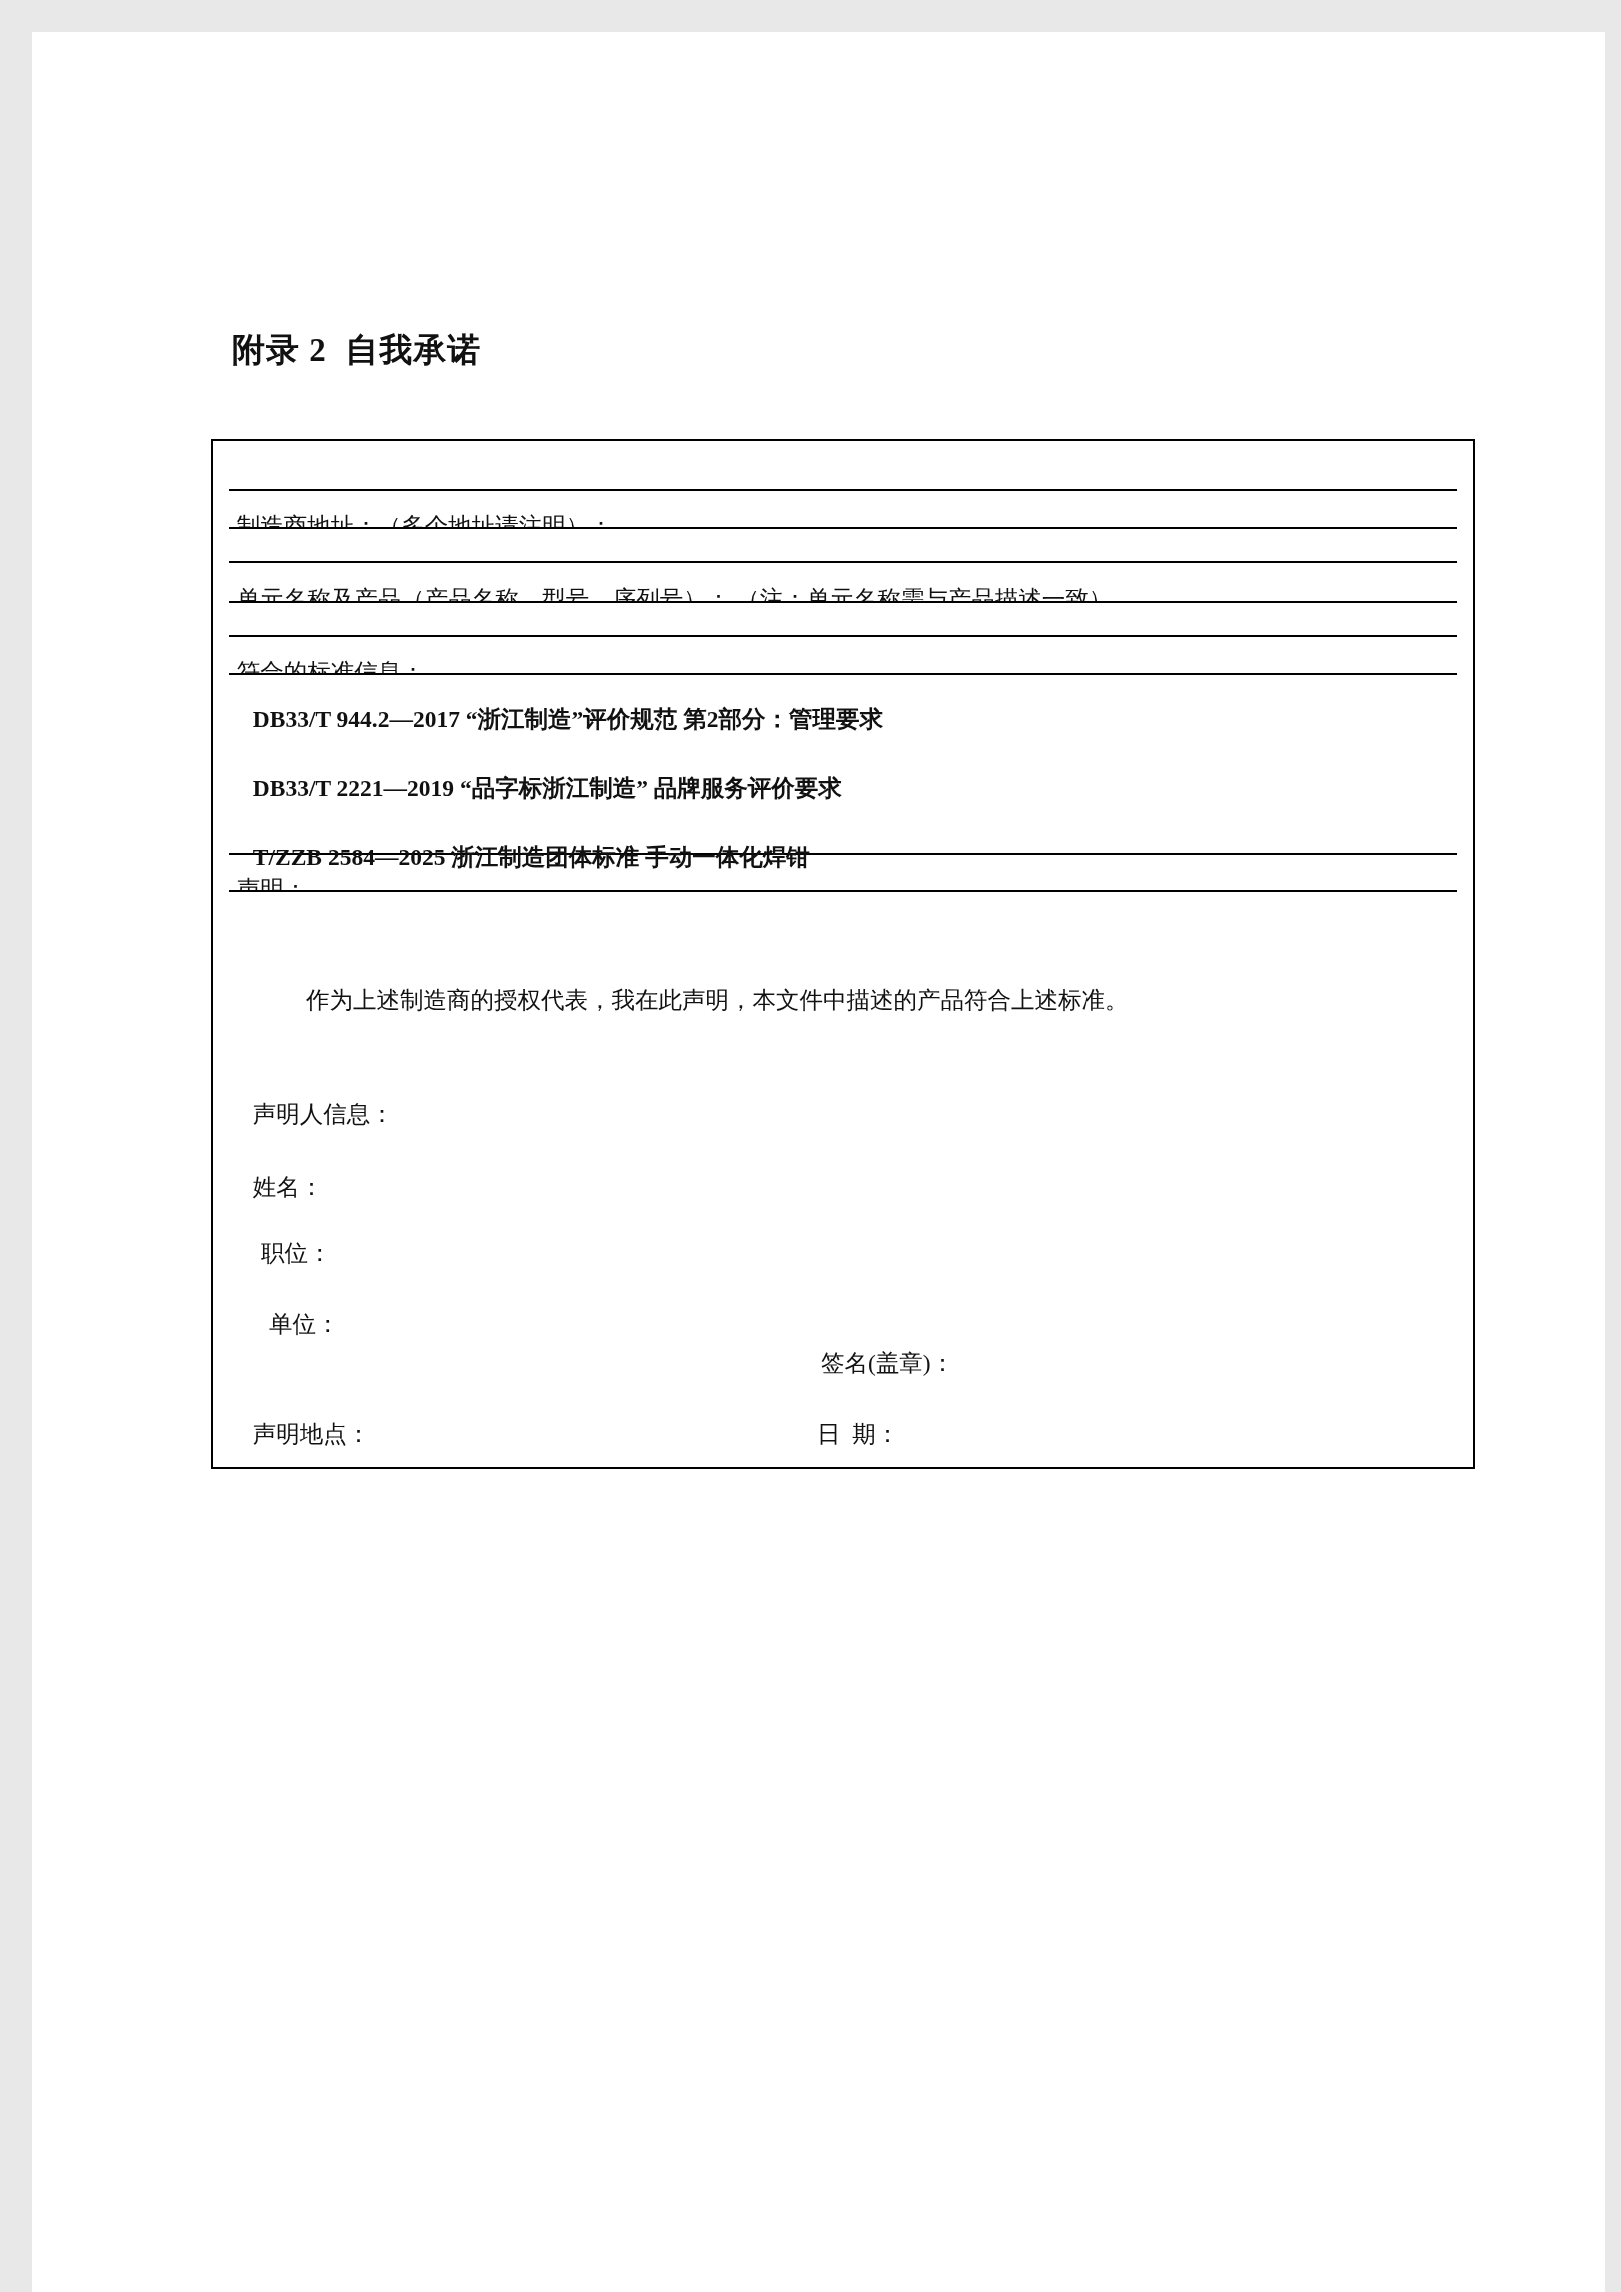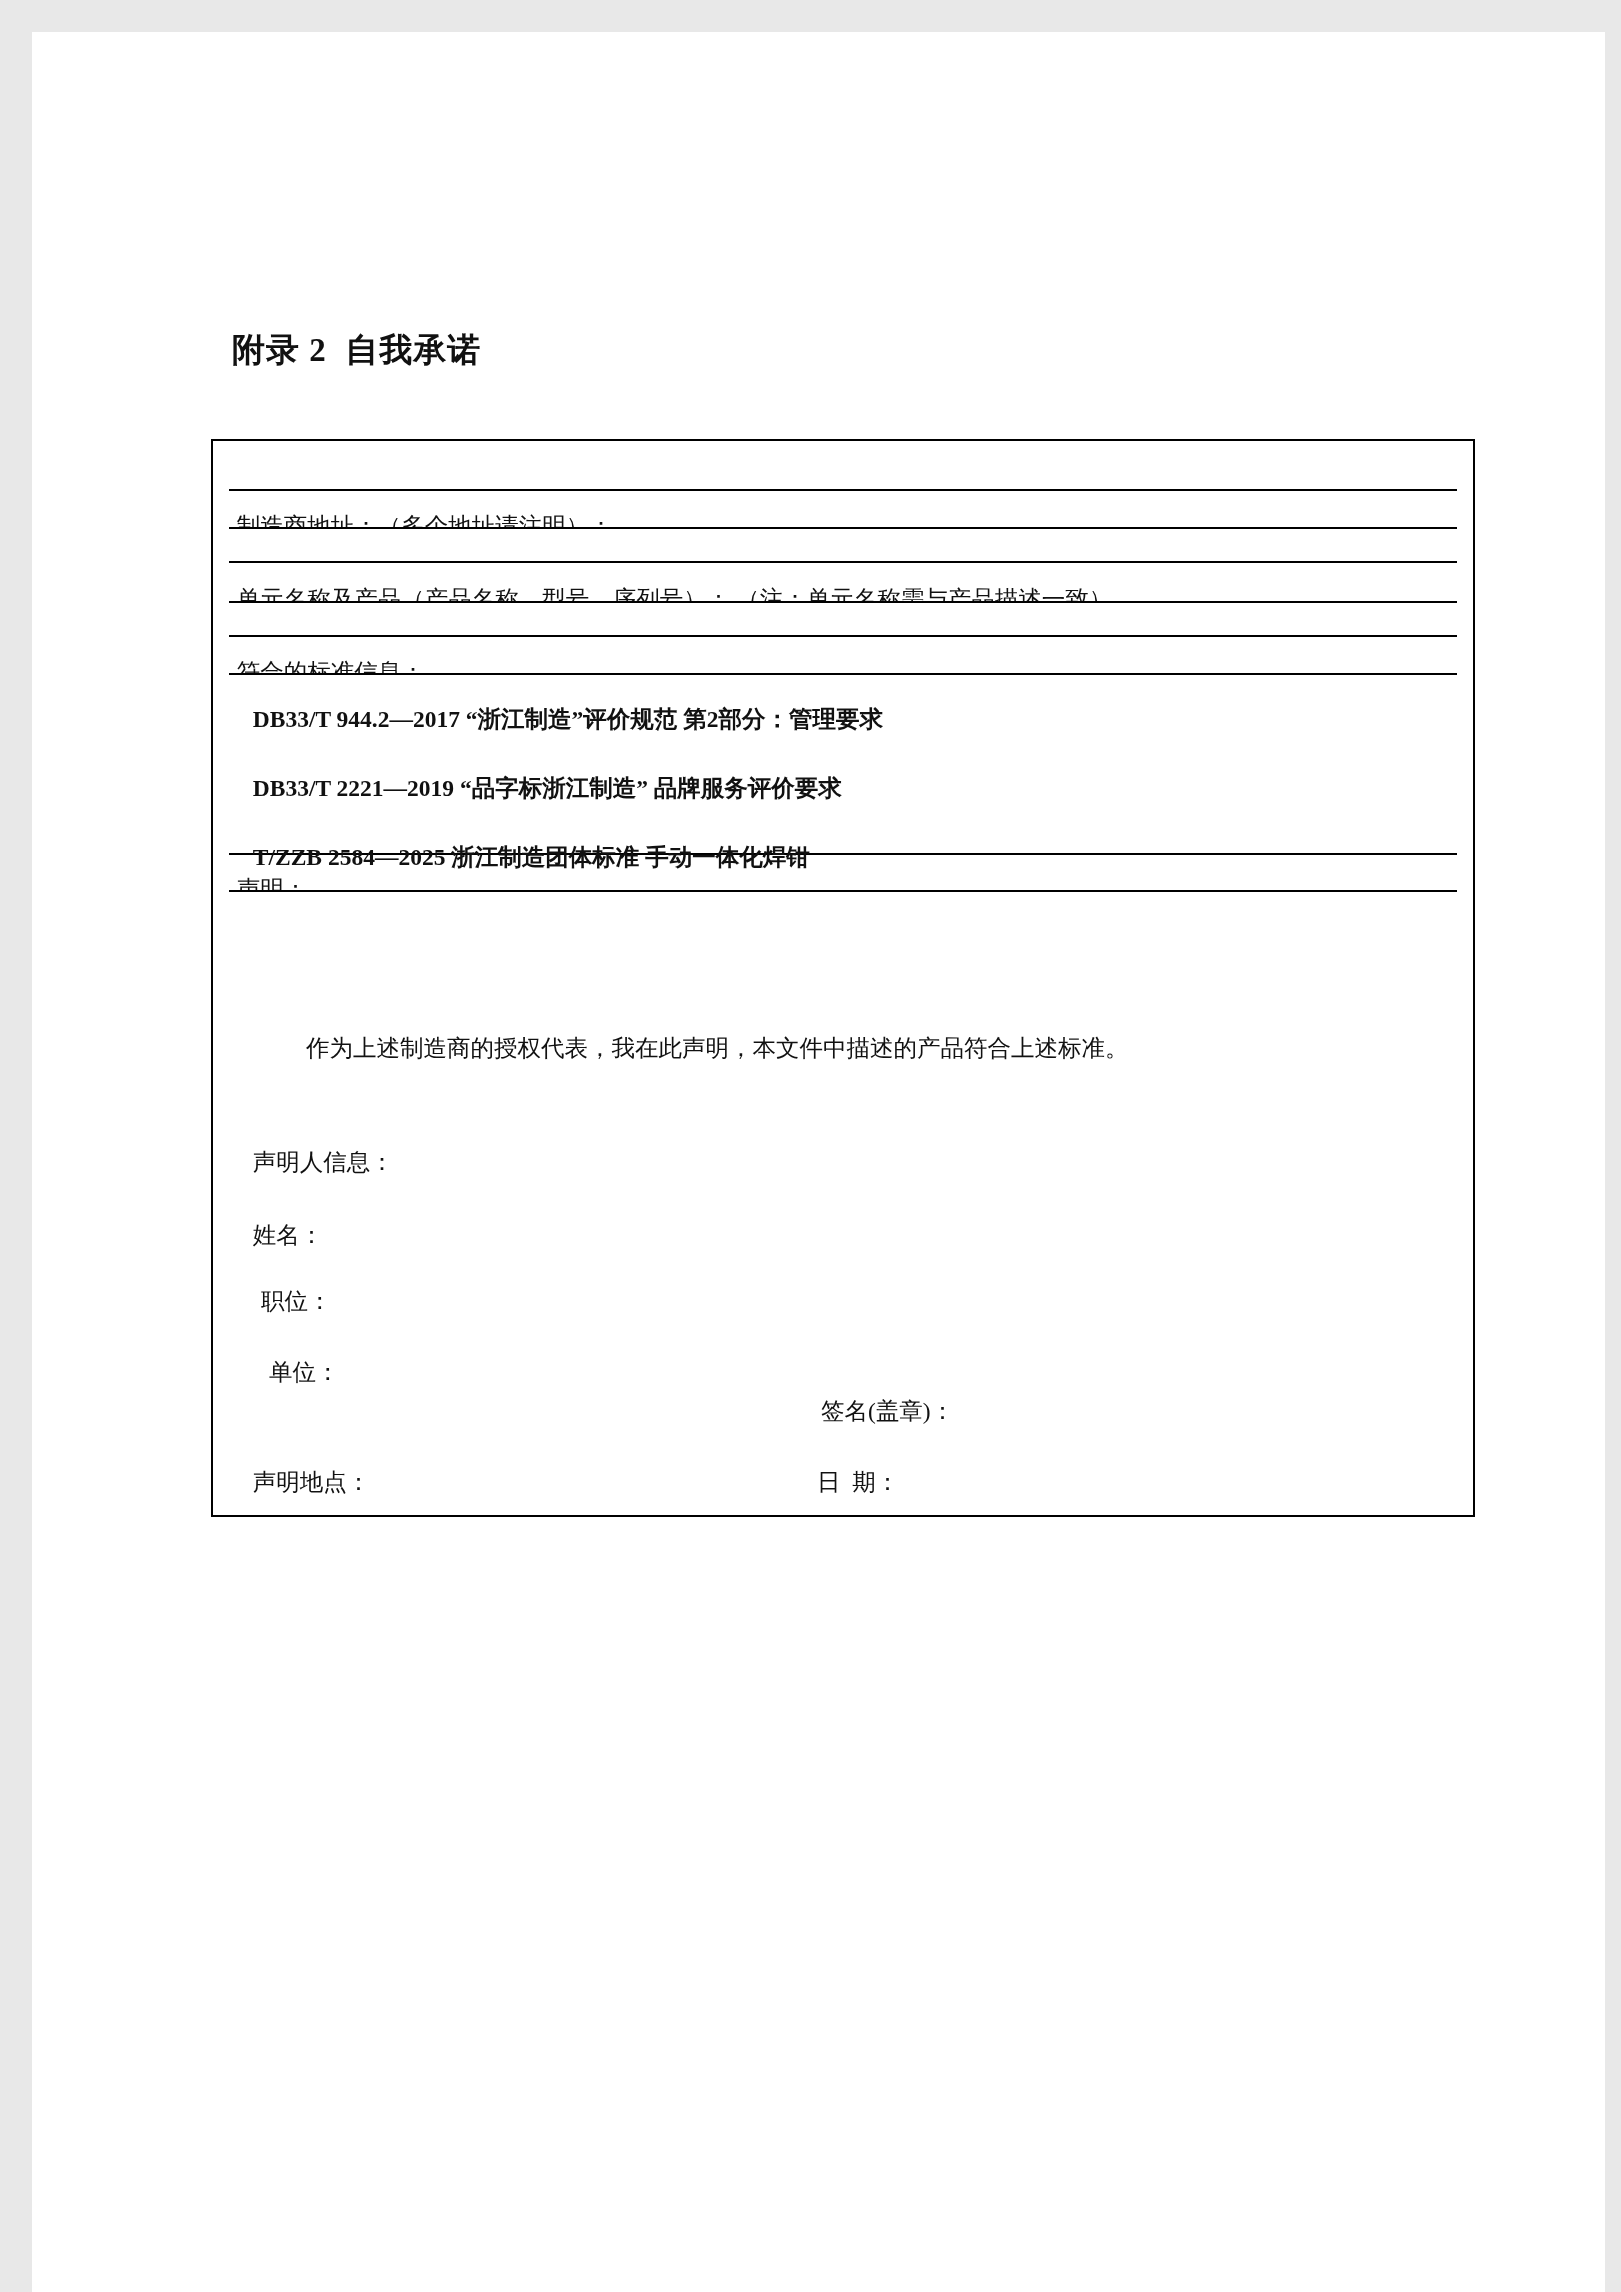--- a/index.html
+++ b/index.html
@@ -25,21 +25,21 @@
   }
   .doc-table {
     position: absolute;
     left: 179px;
     top: 407px;
     width: 1264px;
     border: 2px solid #000000;
     background: #ffffff;
   }
   .row { border-bottom: 2px solid #000000; width: 100%; }
-  .row:last-child { border-bottom: none; margin-top: 48px; }
+  .row:last-child { border-bottom: none; }
   .label-row {
     height: 38px;
     line-height: 38px;
     padding-left: 7.8px;
     font-size: 23.5px;
     white-space: pre;
     overflow: hidden;
   }
   .h41 { height: 40px; line-height: 40px; }
   .h38 { height: 37px; line-height: 37px; }

